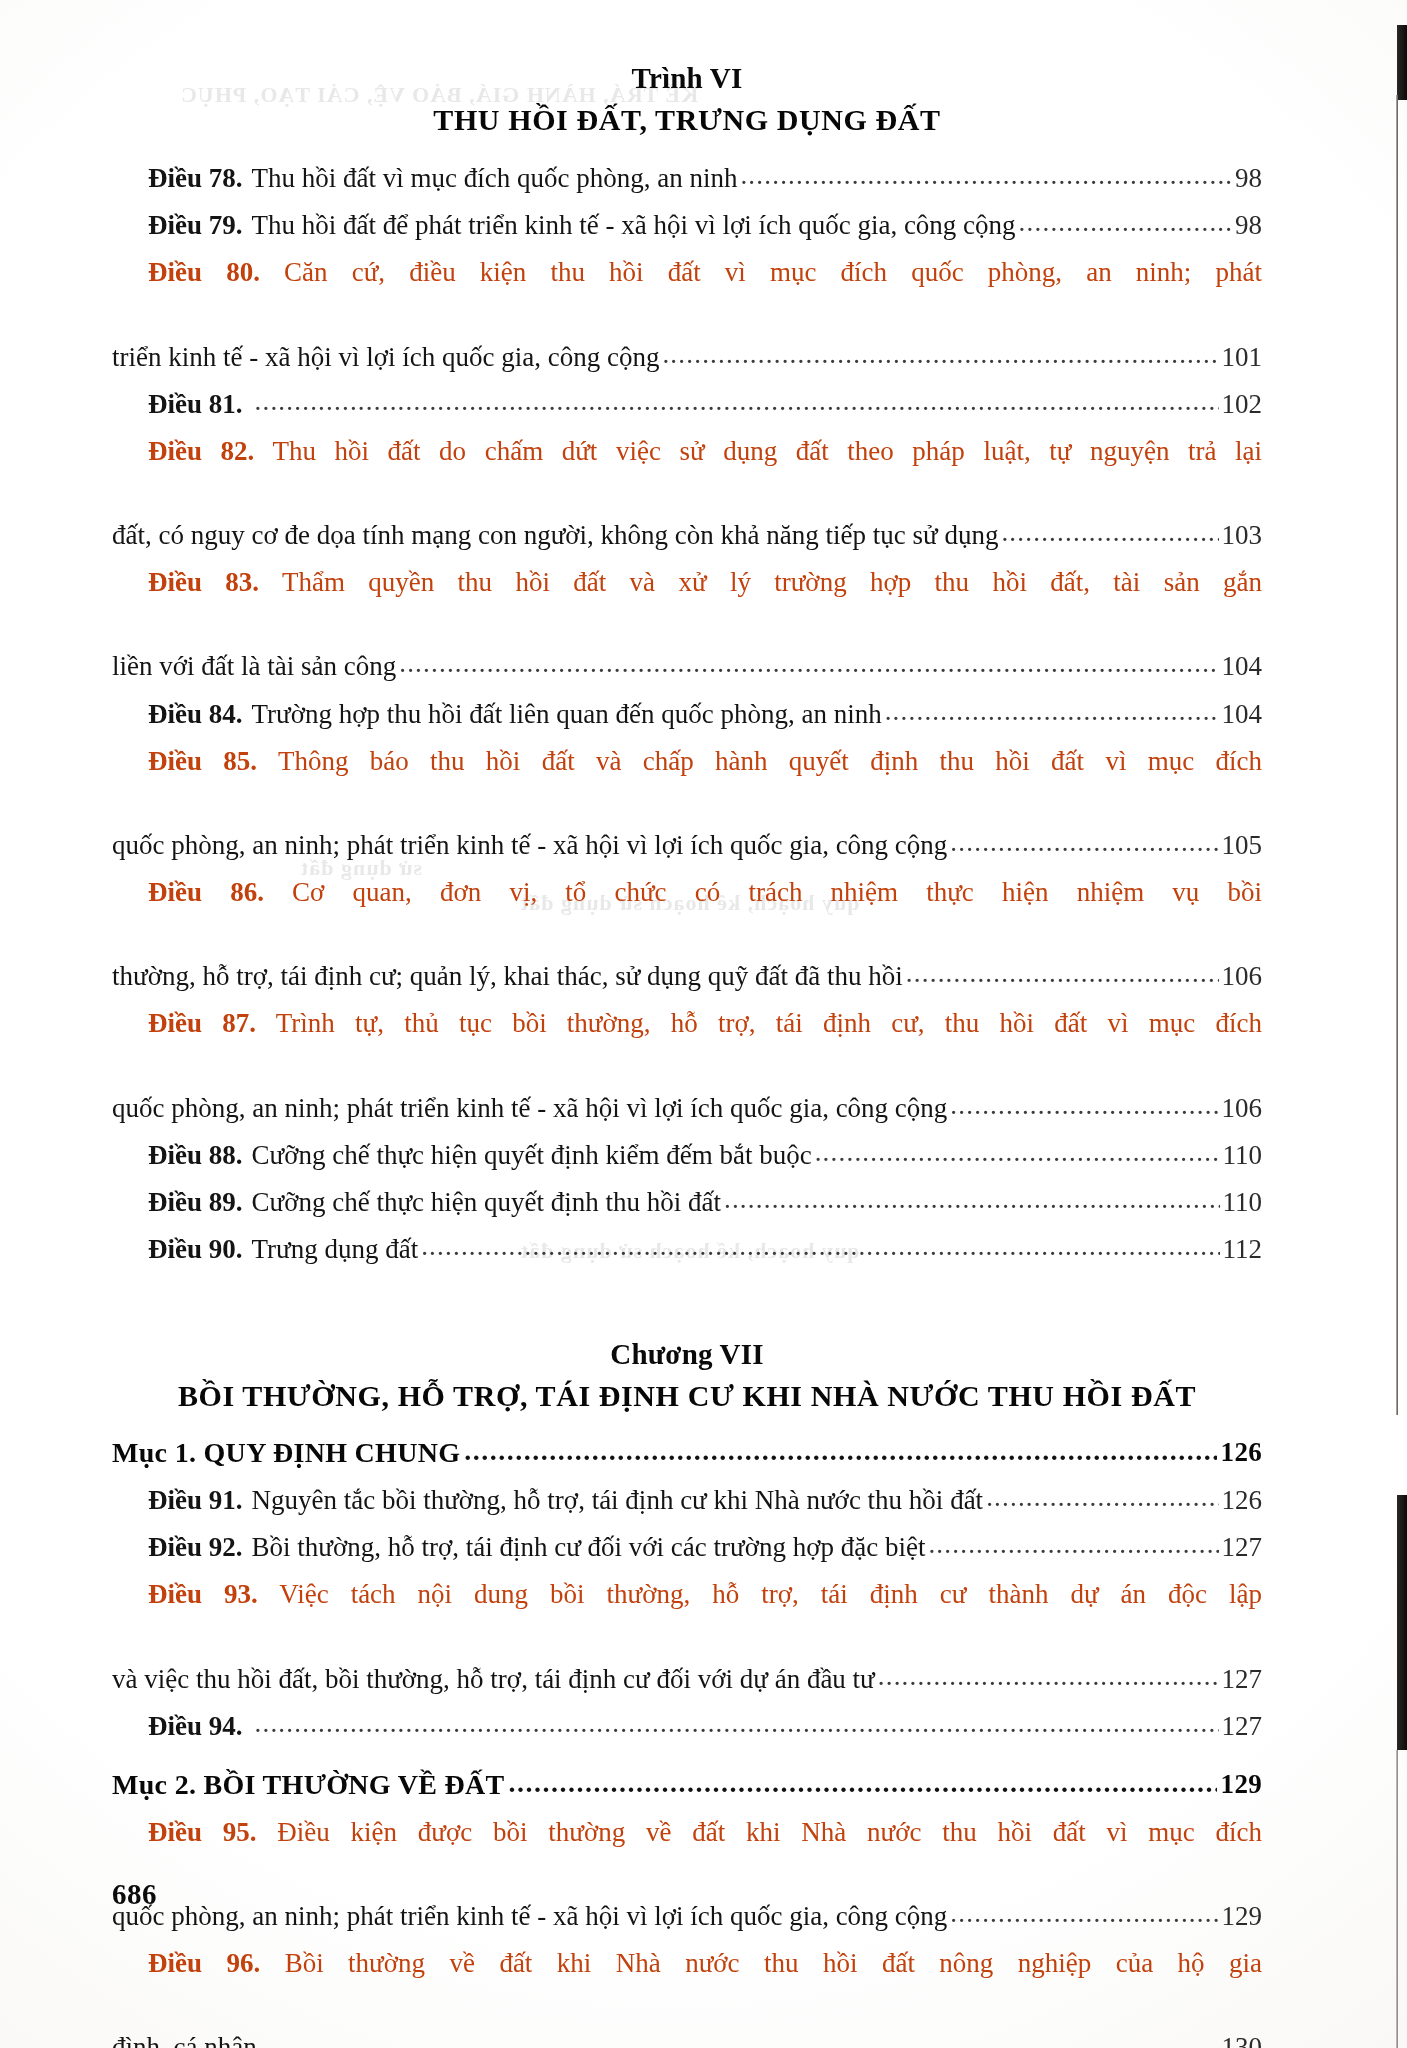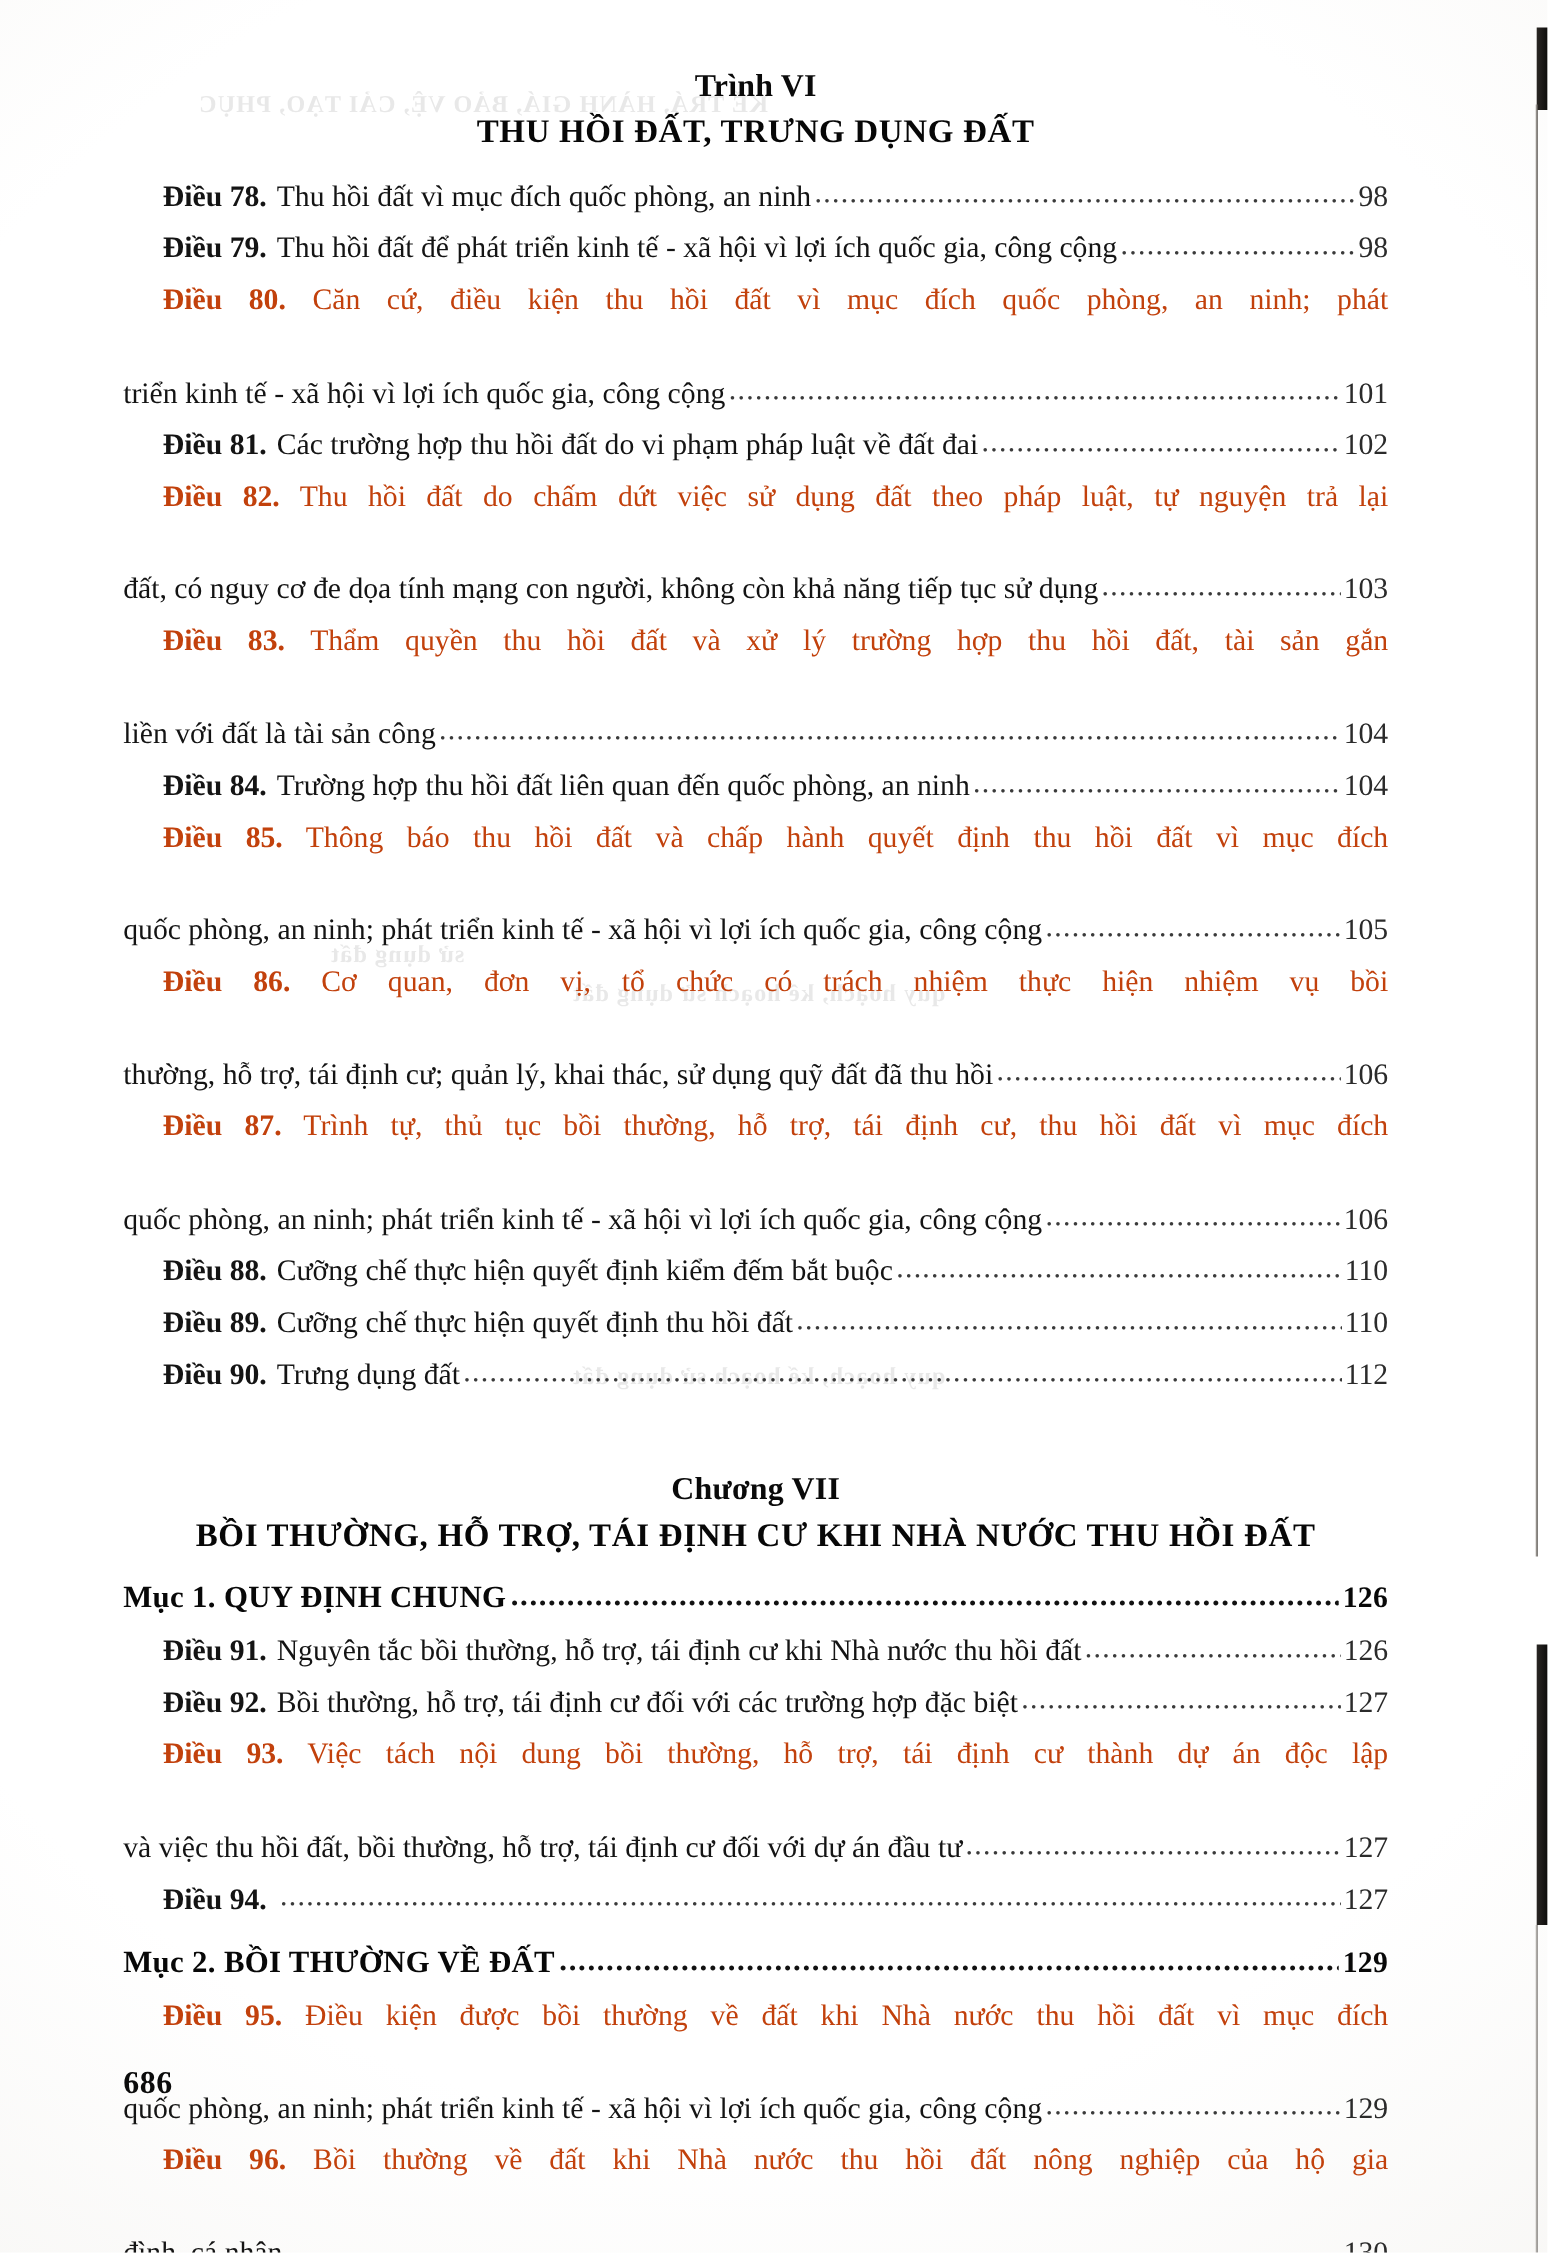--- a/index.html
+++ b/index.html
@@ -222,21 +222,20 @@
       <div class="head-line justify-wrap"><span class="art-no">Điều 80.</span> <span>Căn cứ, điều kiện thu hồi đất vì mục đích quốc phòng, an ninh; phát</span></div>
       <div class="tail-line">
         <span class="tail-text">triển kinh tế - xã hội vì lợi ích quốc gia, công cộng</span>
         <span class="leader">................................................................................................................................................................................</span>
         <span class="pg">101</span>
       </div>
     </div>
 
     <div class="entry-flex">
       <span class="art-no">Điều 81.</span>
-      <span class="art-text">Các trường hợp thu hồi đất do vi phạm pháp luật về đất đai</span>
       <span class="leader">................................................................................................................................................................................</span>
       <span class="pg">102</span>
     </div>
 
     <div class="entry-multi">
       <div class="head-line justify-wrap"><span class="art-no">Điều 82.</span> <span>Thu hồi đất do chấm dứt việc sử dụng đất theo pháp luật, tự nguyện trả lại</span></div>
       <div class="tail-line">
         <span class="tail-text">đất, có nguy cơ đe dọa tính mạng con người, không còn khả năng tiếp tục sử dụng</span>
         <span class="leader">................................................................................................................................................................................</span>
         <span class="pg">103</span>

